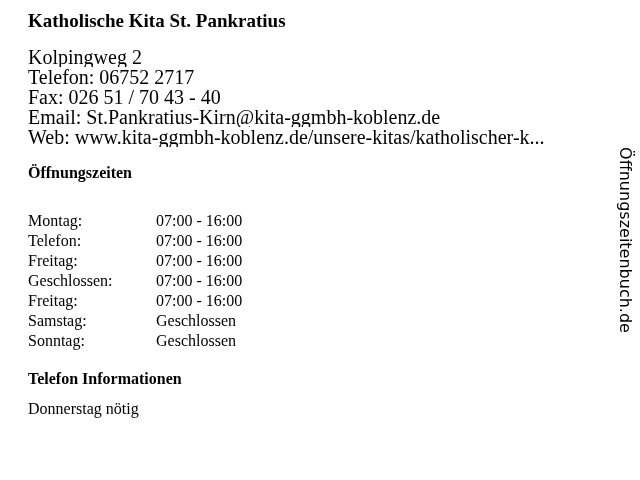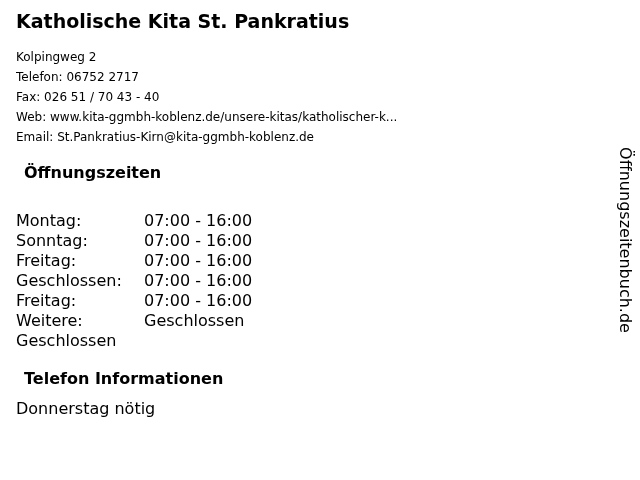--- a/index.html
+++ b/index.html
@@ -10,42 +10,43 @@
     width: 640px;
     height: 480px;
     background: #ffffff;
     color: #000000;
     font-family: "DejaVu Sans", sans-serif;
     position: relative;
     overflow: hidden;
   }
   .content {
     position: absolute;
-    left: 16px;
+    left: 28px;
     top: 9px;
     width: 575px;
+    font-family: Liberation Serif, serif;
   }
   .title {
     font-size: 19px;
     font-weight: bold;
     line-height: 24px;
     margin: 0 0 14px 0;
     white-space: nowrap;
   }
   .contact-line {
-    font-size: 12px;
+    font-size: 20px;
     line-height: 20px;
     white-space: nowrap;
     overflow: hidden;
   }
   .section-heading {
     font-size: 16px;
     font-weight: bold;
     line-height: 20px;
-    margin: 8px;
+    margin: 0;
     white-space: nowrap;
   }
   .hours-heading { margin-top: 16px; }
   .hours-table { margin-top: 28px; }
   .hours-row {
     display: flex;
     font-size: 16px;
     line-height: 20px;
     white-space: nowrap;
   }
@@ -72,52 +73,53 @@
 <body>
 
 <div class="content">
 
   <h1 class="title">Katholische Kita St. Pankratius</h1>
 
   <div class="contact-block">
     <div class="contact-line">Kolpingweg 2</div>
     <div class="contact-line">Telefon: 06752 2717</div>
     <div class="contact-line">Fax: 026 51 / 70 43 - 40</div>
+    <div class="contact-line">Email: St.Pankratius-Kirn@kita-ggmbh-koblenz.de</div>
     <div class="contact-line">Web: www.kita-ggmbh-koblenz.de/unsere-kitas/katholischer-k...</div>
-    <div class="contact-line">Email: St.Pankratius-Kirn@kita-ggmbh-koblenz.de</div>
   </div>
 
   <h2 class="section-heading hours-heading">Öffnungszeiten</h2>
 
   <div class="hours-table">
     <div class="hours-row">
       <span class="day">Montag:</span>
       <span class="time">07:00 - 16:00</span>
     </div>
     <div class="hours-row">
-      <span class="day">Sonntag:</span>
+      <span class="day">Telefon:</span>
       <span class="time">07:00 - 16:00</span>
     </div>
     <div class="hours-row">
       <span class="day">Freitag:</span>
       <span class="time">07:00 - 16:00</span>
     </div>
     <div class="hours-row">
       <span class="day">Geschlossen:</span>
       <span class="time">07:00 - 16:00</span>
     </div>
     <div class="hours-row">
       <span class="day">Freitag:</span>
       <span class="time">07:00 - 16:00</span>
     </div>
     <div class="hours-row">
-      <span class="day">Weitere:</span>
+      <span class="day">Samstag:</span>
       <span class="time">Geschlossen</span>
     </div>
     <div class="hours-row">
+      <span class="day">Sonntag:</span>
       <span class="time">Geschlossen</span>
     </div>
   </div>
 
   <h2 class="section-heading info-heading">Telefon Informationen</h2>
 
   <div class="info-text">Donnerstag nötig</div>
 
 </div>
 

